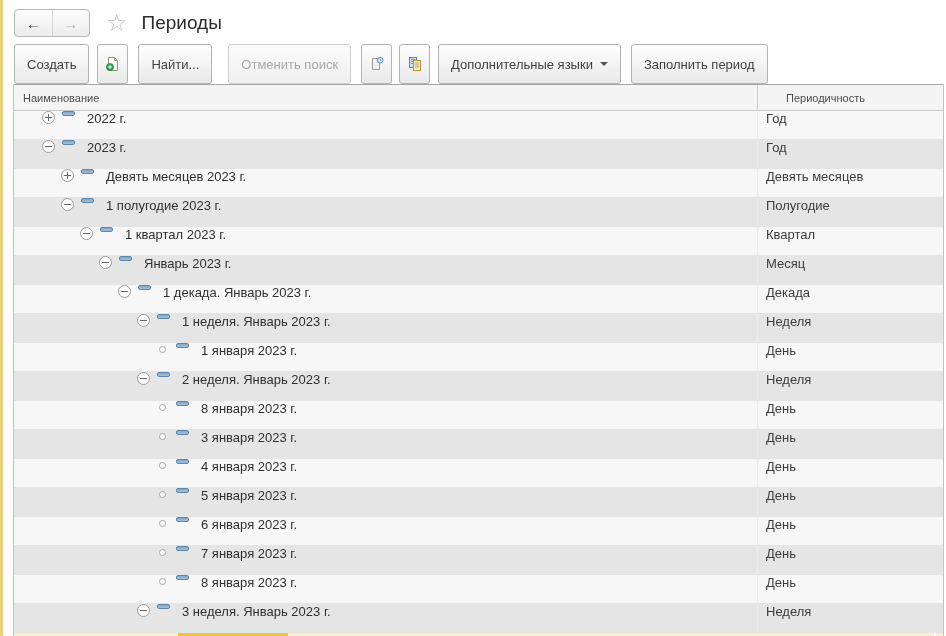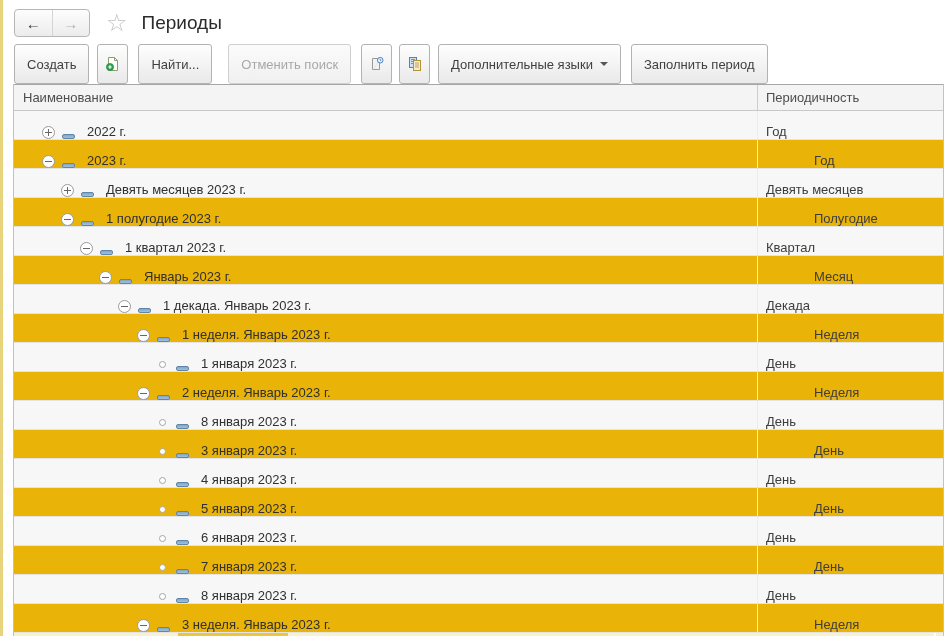--- a/index.html
+++ b/index.html
@@ -26,29 +26,29 @@
   .tbtn.disabled{border-color:#cfcfcf;color:#a8a8a8;background:linear-gradient(#fbfbfb,#f0f0f0);}
   .tbtn.iconbtn{width:31px;padding:0;}
   .dd-arrow{display:inline-block;margin-left:7px;width:0;height:0;border-left:4px solid transparent;
             border-right:4px solid transparent;border-top:4px solid #555;}
   .sp8{margin-right:8px;} .sp10{margin-right:10px;} .sp9{margin-right:16px;} .sp7{margin-right:7px;}
 
   
   .ttable{position:absolute;left:13px;top:84px;width:931px;height:552px;box-sizing:border-box;
           border-left:1px solid #c2c2c2;border-right:1px solid #c2c2c2;overflow:hidden;background:#fff;}
   .thead{display:flex;height:27px;box-sizing:border-box;background:#f4f4f4;
-         border-top:1px solid #a6a6a6;border-bottom:1px solid #c8c8c8;color:#4d4d4d;font-size:13px;}
+         border-top:1px solid #a6a6a6;border-bottom:1px solid #c8c8c8;color:#4d4d4d;font-size:11px;gap:20px;}
   .thead .hc1{width:744px;display:flex;align-items:center;padding-left:9px;box-sizing:border-box;
               border-right:1px solid #cdcdcd;}
   .thead .hc2{flex:1;display:flex;align-items:center;padding-left:8px;}
   .tbody{position:relative;}
   .trow{display:flex;height:29px;box-sizing:border-box;border-bottom:1px solid #e4e4e4;font-size:13px;}
   .trow.odd{background:#f7f7f7;}
-  .trow.even{background:#eab308;gap:48px;}
-  .cell{display:flex;align-items:flex-end;box-sizing:border-box;}
+  .trow.even{background:#e5e5e5;}
+  .cell{display:flex;align-items:flex-start;box-sizing:border-box;}
   .name-cell{width:744px;border-right:1px solid #ececec;overflow:hidden;}
   .period-cell{flex:1;padding-left:8px;color:#3d3d3d;}
   .indent{display:inline-block;height:1px;flex:none;}
   .expander{position:relative;flex:none;width:13px;height:13px;border:1px solid #9a9a9a;border-radius:50%;
             background:#fff;box-sizing:border-box;}
   .expander::before{content:"";position:absolute;left:2px;right:2px;top:5px;height:1px;background:#666;}
   .expander.plus::after{content:"";position:absolute;top:2px;bottom:2px;left:5px;width:1px;background:#666;}
   .leafbox{flex:none;width:13px;height:13px;display:flex;align-items:center;justify-content:center;}
   .leaf-circle{width:7px;height:7px;border:1px solid #a5a5a5;border-radius:50%;box-sizing:border-box;background:#fff;}
   .group-icon{flex:none;width:13px;height:5px;margin-left:7px;border:1px solid #5e86aa;border-radius:2px;

